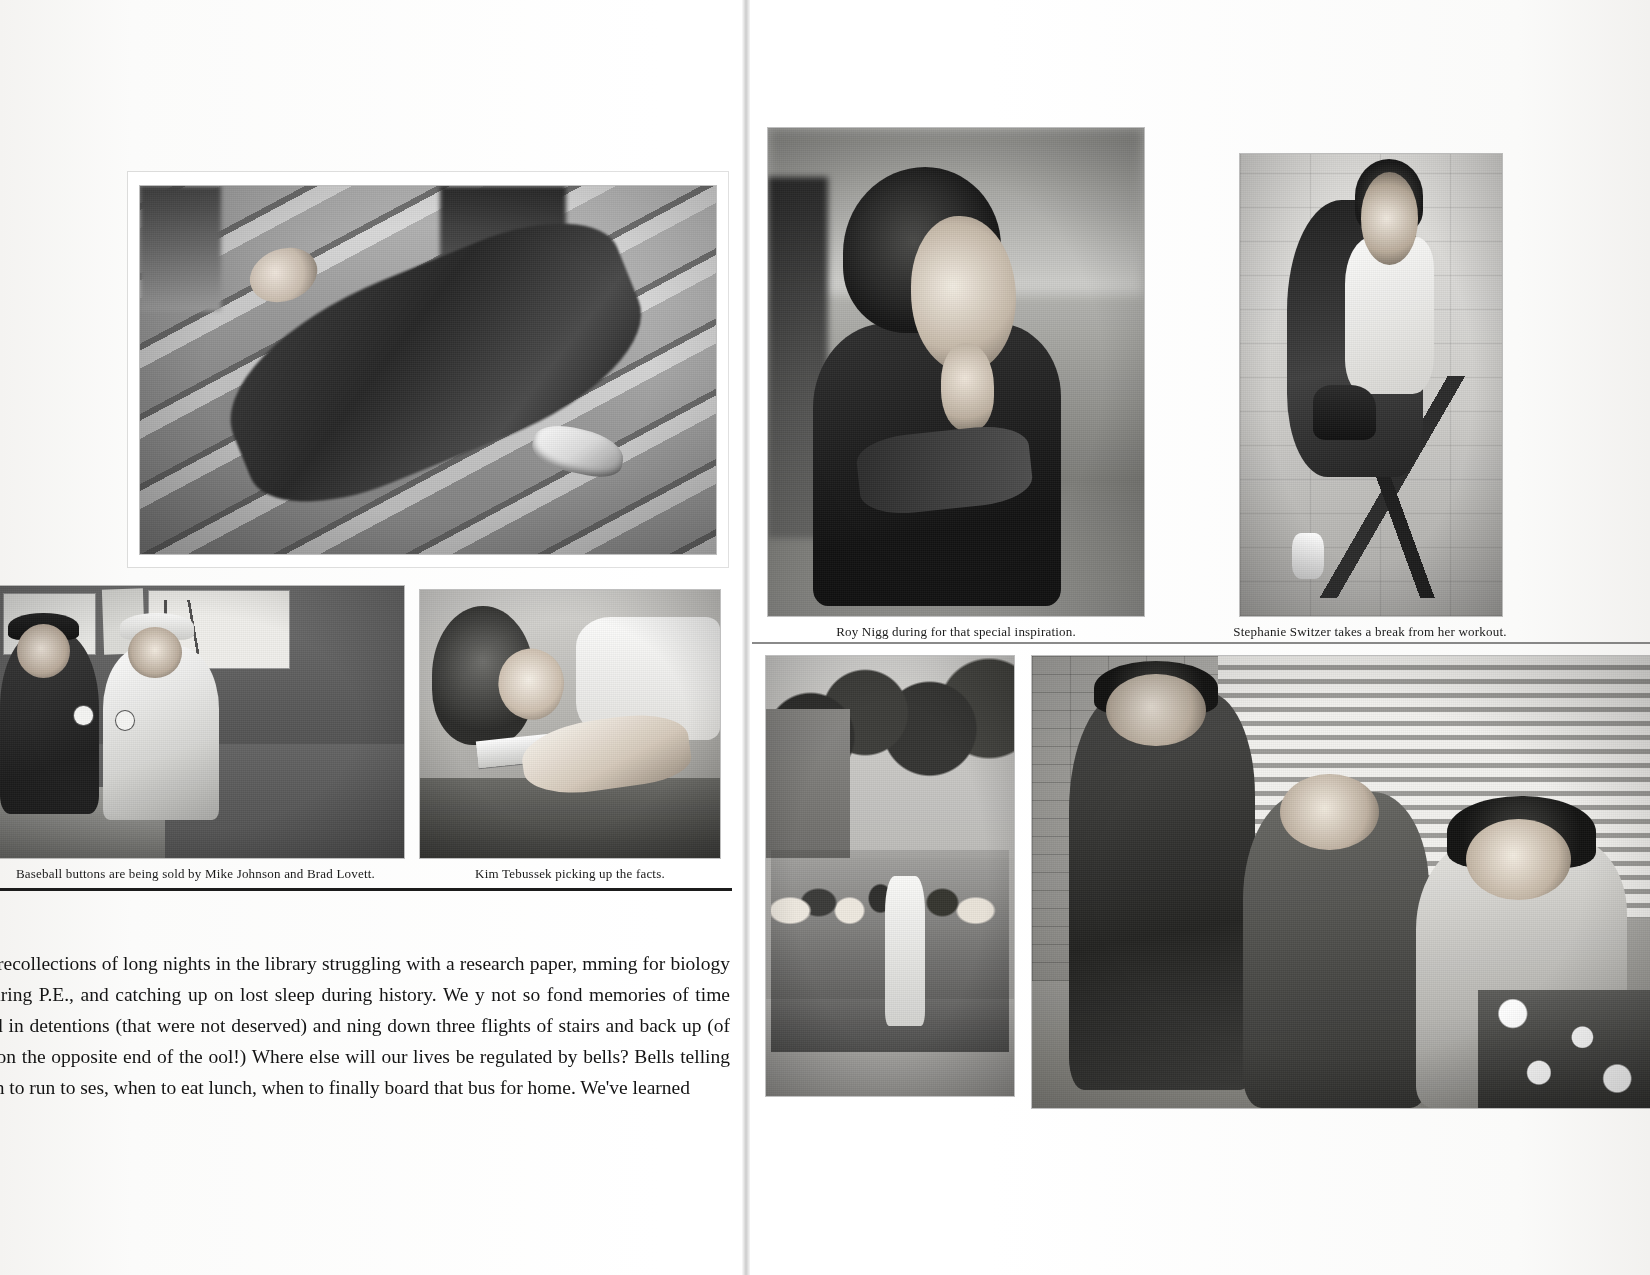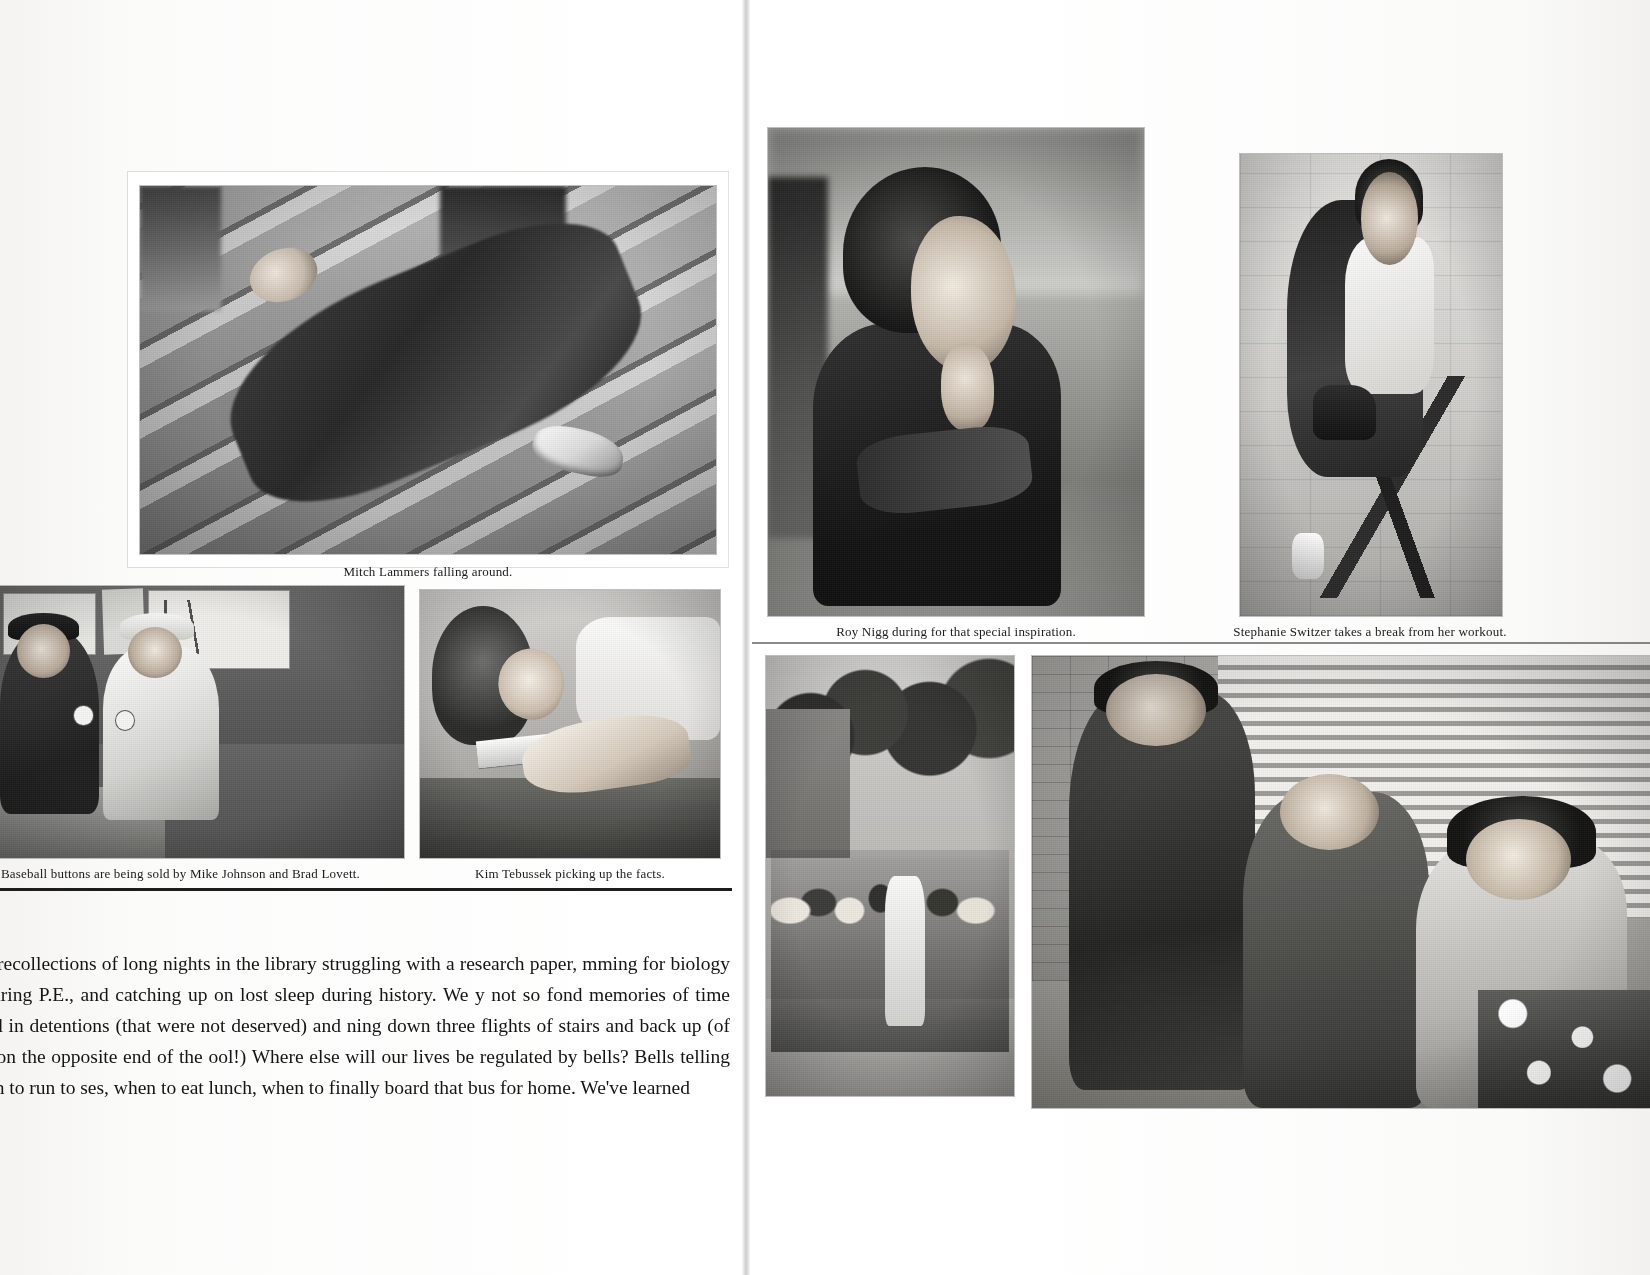--- a/index.html
+++ b/index.html
@@ -435,42 +435,41 @@
     <div class="sc p1-bg"></div>
     <div class="p1-steps"></div>
     <div class="p1-dark-top"></div>
     <div class="p1-dark-left"></div>
     <div class="p1-body"></div>
     <div class="p1-head"></div>
     <div class="p1-shoe"></div>
     <div class="grain"></div>
     <div class="vignette"></div>
   </div>
-  <div class="caption center" style="left:140px; top:564px; width:576px;">Mitch Lammers falling around.</div>
 
   <div class="photo" style="left:-8px; top:586px; width:412px; height:272px;">
     <div class="sc p2-bg"></div>
     <div class="p2-wall"></div>
     <div class="p2-paper1"></div>
     <div class="p2-paper2"></div>
     <div class="p2-paper3"></div>
     <div class="p2-scrawl"></div>
     <div class="p2-table"></div>
     <div class="p2-boyA"></div>
     <div class="p2-capA"></div>
     <div class="p2-headA"></div>
     <div class="p2-boyB"></div>
     <div class="p2-capB"></div>
     <div class="p2-headB"></div>
     <div class="p2-btn1"></div>
     <div class="p2-btn2"></div>
     <div class="grain"></div>
     <div class="vignette"></div>
   </div>
-  <div class="caption" style="left:1px; top:866px; width:420px;">Baseball buttons are being sold by Mike Johnson and Brad Lovett.</div>
+  <div class="caption" style="left:16px; top:866px; width:420px;">Baseball buttons are being sold by Mike Johnson and Brad Lovett.</div>
 
   <div class="photo" style="left:420px; top:590px; width:300px; height:268px;">
     <div class="sc p3-bg"></div>
     <div class="p3-desk"></div>
     <div class="p3-shirt"></div>
     <div class="p3-hair"></div>
     <div class="p3-face"></div>
     <div class="p3-book"></div>
     <div class="p3-arm"></div>
     <div class="grain"></div>

